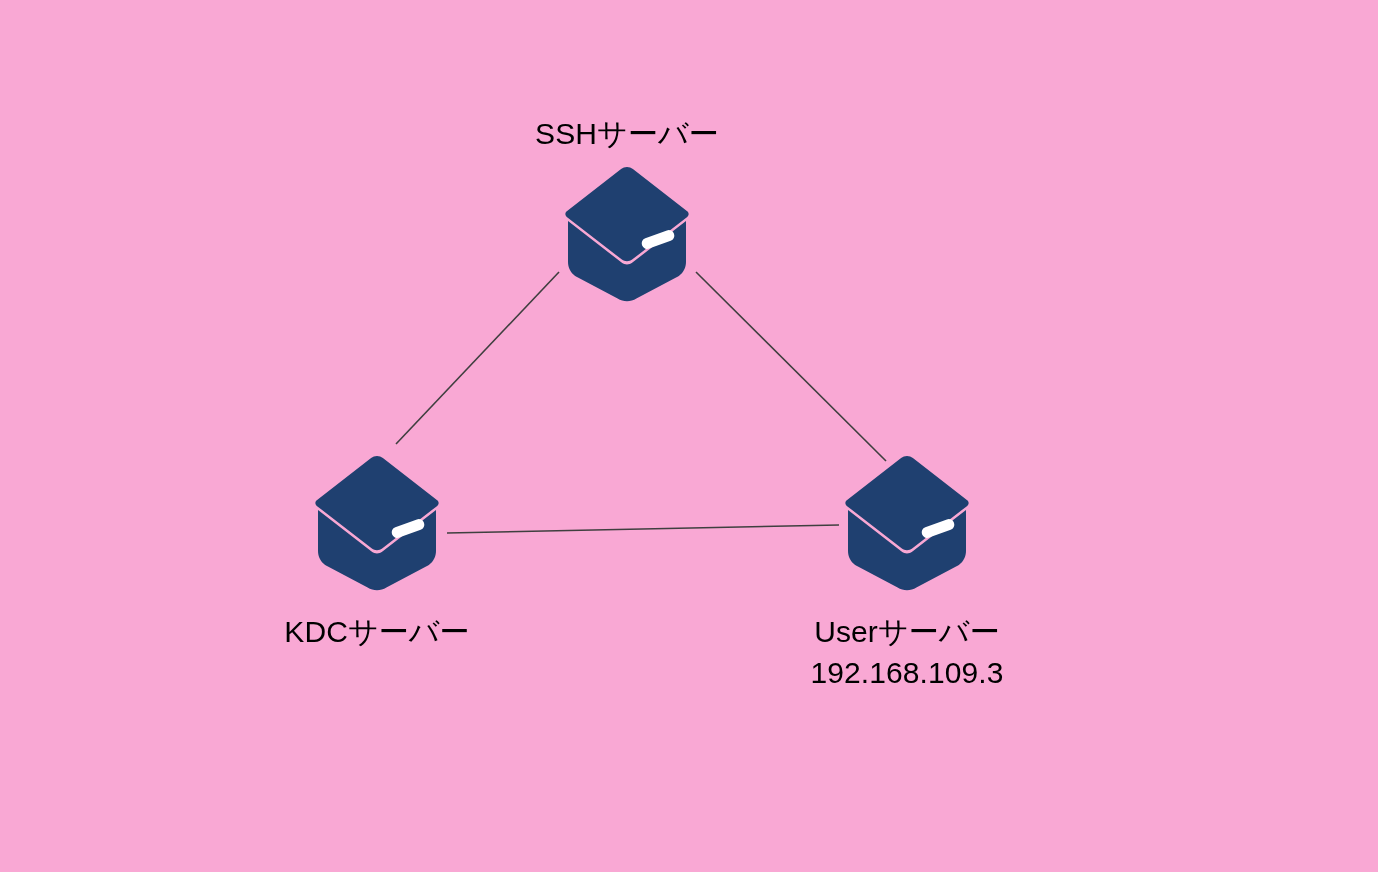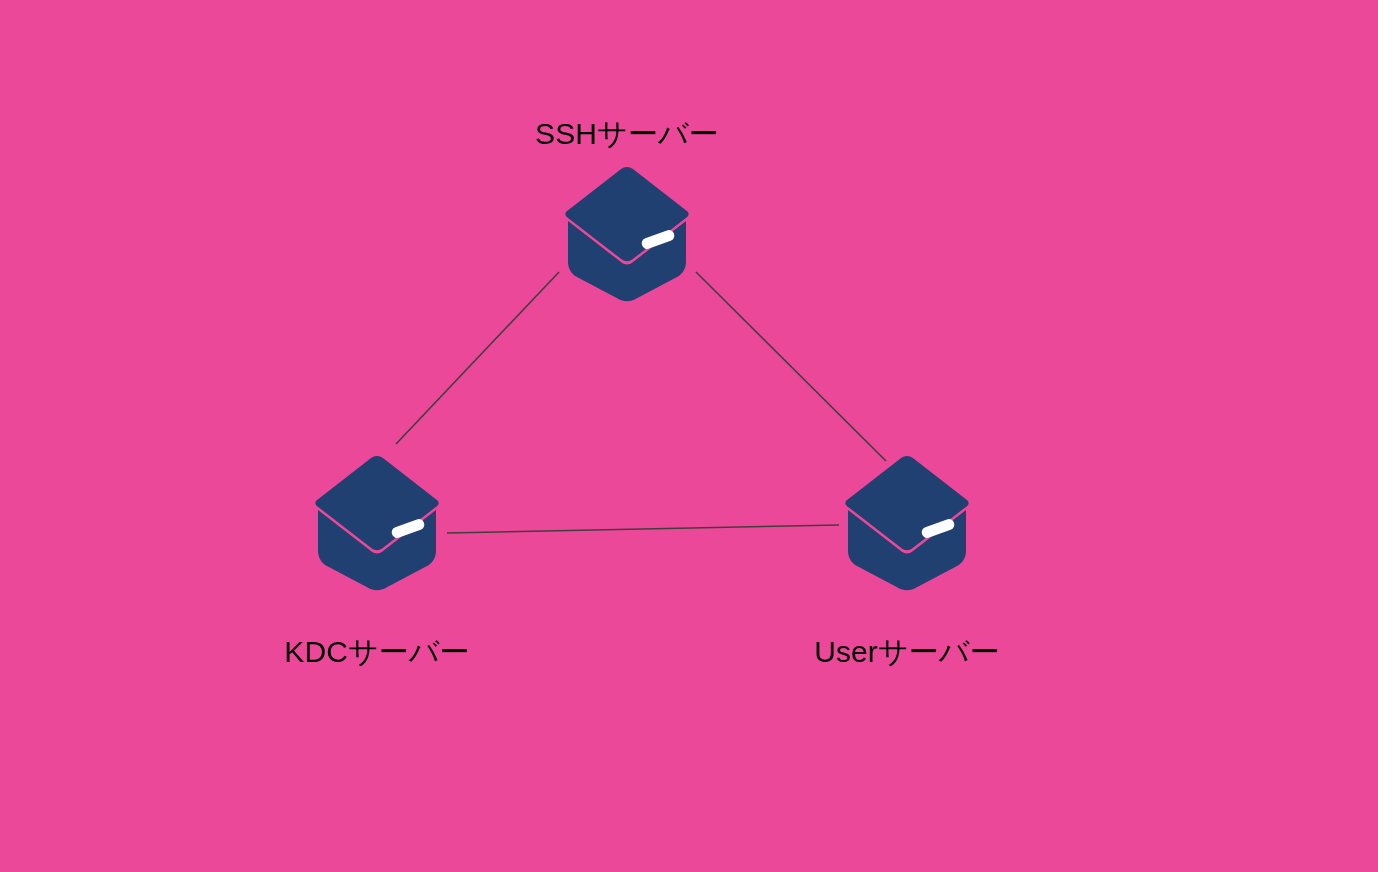--- a/index.html
+++ b/index.html
@@ -8,21 +8,21 @@
     padding: 0;
     background: #ffffff;
   }
   body {
     font-family: "Liberation Sans", "DejaVu Sans", sans-serif;
   }
   #canvas {
     position: relative;
     width: 1378px;
     height: 872px;
-    background: #ec4899;
+    background: #f9a8d4;
     overflow: hidden;
   }
   #edge-layer {
     position: absolute;
     left: 0;
     top: 0;
     width: 1378px;
     height: 872px;
     pointer-events: none;
   }
@@ -67,21 +67,21 @@
   #node-kdc {
     left: 247px;
     top: 455px;
   }
   #node-user {
     left: 777px;
     top: 455px;
   }
   #node-kdc .node-label,
   #node-user .node-label {
-    margin-top: 40px;
+    margin-top: 20px;
   }
 </style>
 </head>
 <body>
 
 <div id="canvas">
 
   <svg id="edge-layer" viewBox="0 0 1378 872">
     <line x1="396" y1="444" x2="559" y2="272" stroke="#3f3f3f" stroke-width="1.6"></line>
     <line x1="696" y1="272" x2="886" y2="461" stroke="#3f3f3f" stroke-width="1.6"></line>
@@ -177,16 +177,17 @@
         L 115.9 109.9
         C 120.4 106.7 123 101.5 123 96
         L 123 55
         L 69.1 96.8
         C 66.2 99.1 61.8 99.1 58.9 96.8
         Z"></path>
       <rect x="78" y="68" width="34" height="11" rx="5.5" fill="#ffffff" transform="rotate(-20 95 73.5)"></rect>
     </svg>
     <div class="node-label">
       <span class="label-name">Userサーバー</span>
+      <span class="label-ip">192.168.109.3</span>
     </div>
   </div>
 
 </div>
 
 </body></html>

